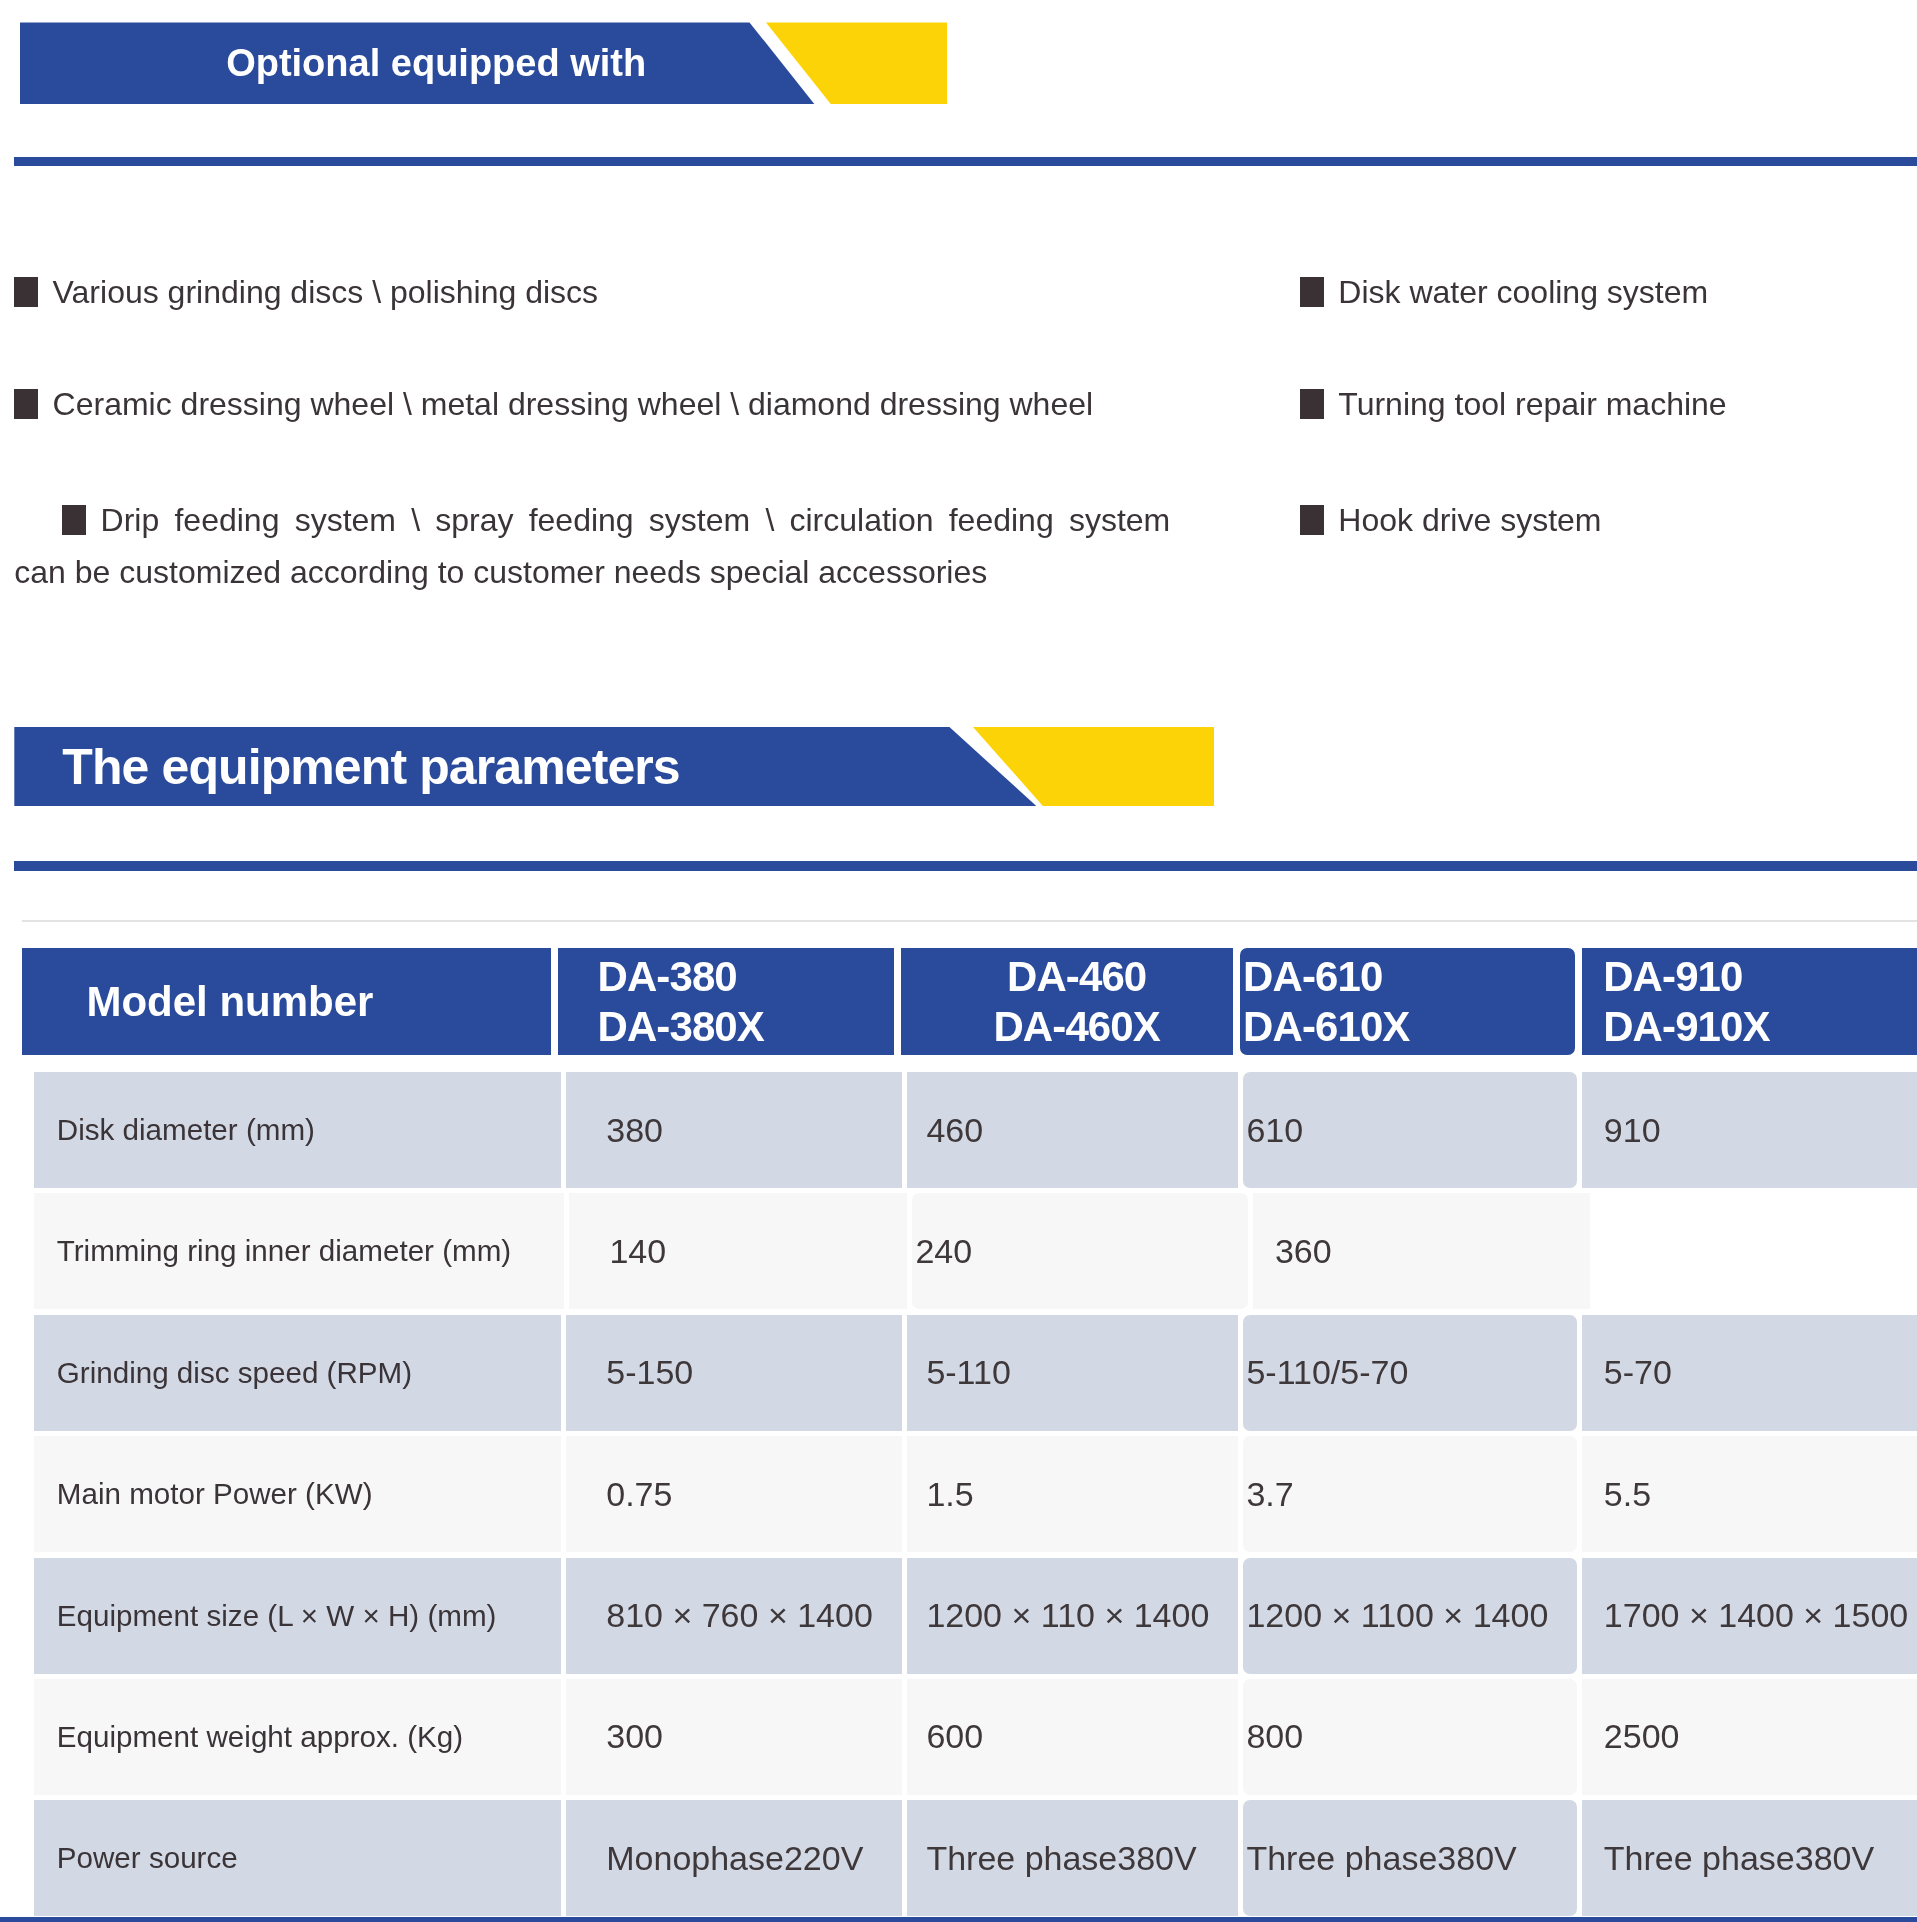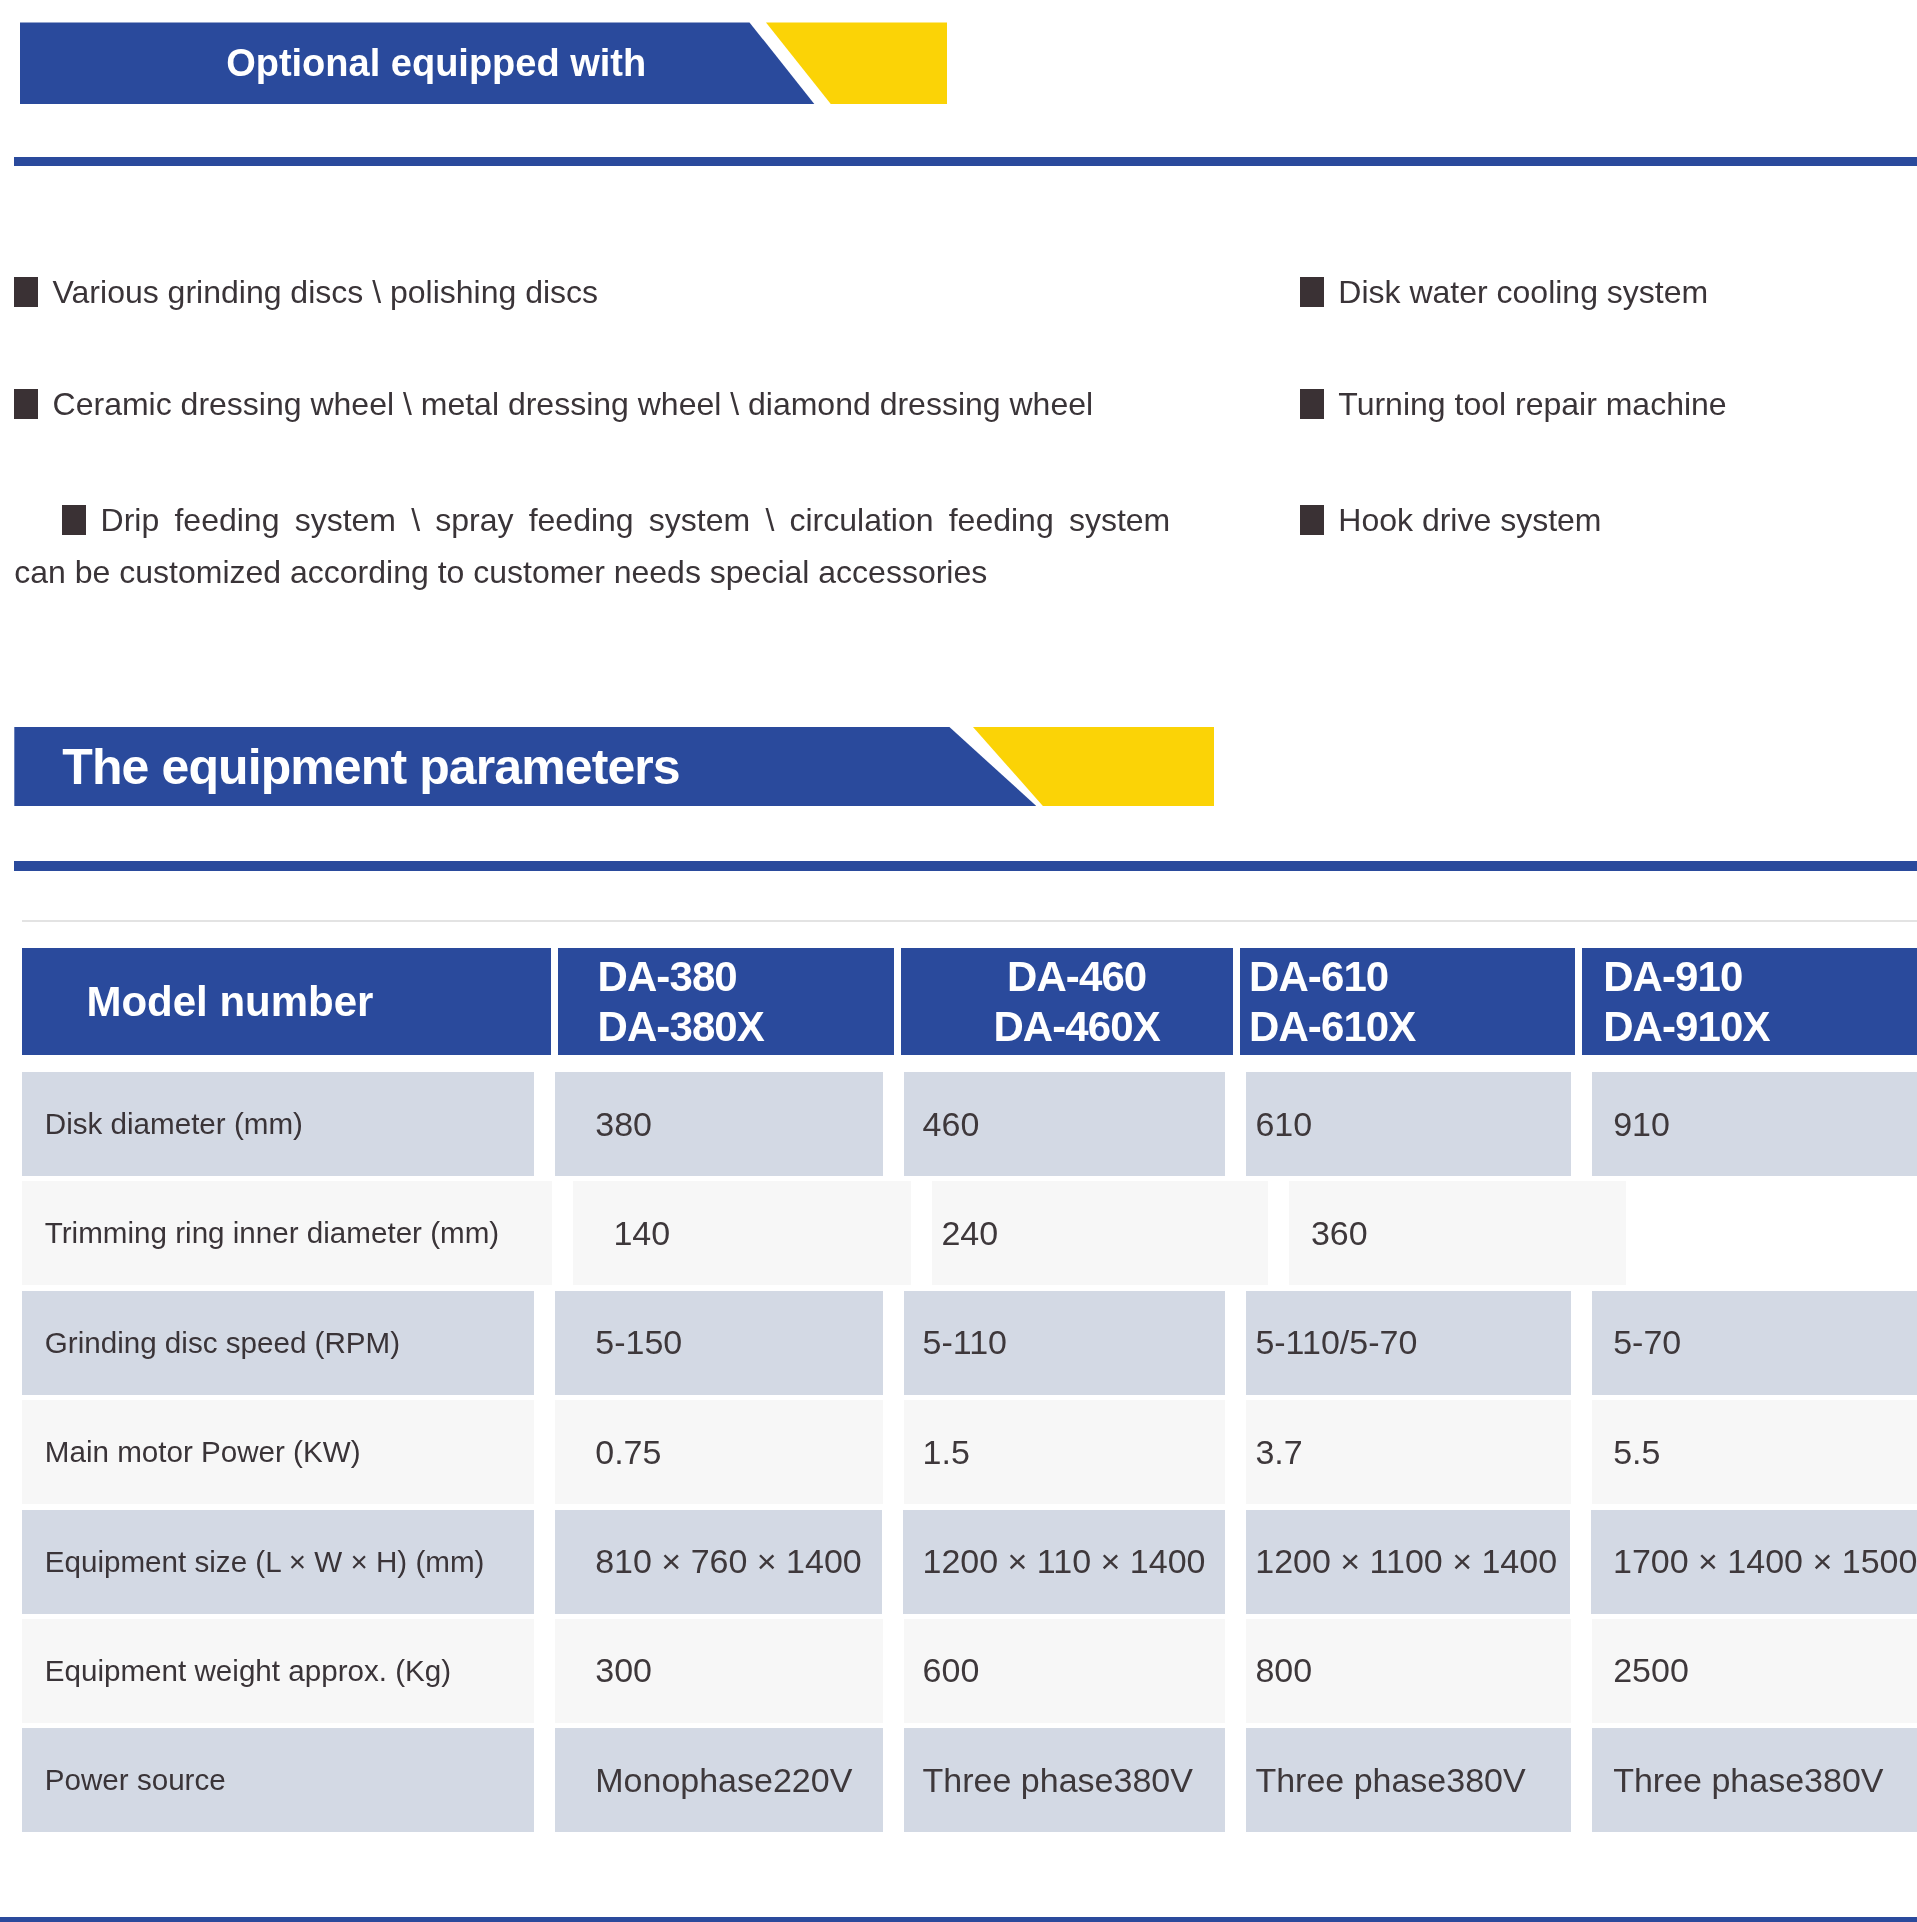--- a/index.html
+++ b/index.html
@@ -53,33 +53,33 @@
   
   #table-topline{position:absolute;left:22.4px;top:920px;width:1895px;height:1.8px;background:#e3e3e3;}
   #spec-table{position:absolute;left:22.4px;top:948px;width:1895px;}
   .thead{display:flex;gap:7px;height:107px;margin-bottom:17px;}
   .th{
     background:#2a4a9c;color:#ffffff;font-weight:bold;box-sizing:border-box;
     display:flex;flex-direction:column;justify-content:center;
   }
   .th.corner{font-size:42px;}
   .th .mline{font-size:42px;line-height:50px;letter-spacing:-0.9px;}
-  .trow{display:flex;gap:21px;height:104px;margin-bottom:5.4px;}
+  .trow{display:flex;gap:5px;height:116px;margin-bottom:5.4px;margin-left:12px;}
   .trow.odd .td{background:#d3d9e4;}
   .trow.even .td{background:#f7f7f7;}
   .td{
     box-sizing:border-box;display:flex;align-items:center;
     font-size:34px;color:#3e383b;white-space:nowrap;
   }
   .td.lab{font-size:29.6px;color:#3a3438;}
   .colw1{width:530px;padding-left:22.4px;}
   .th.colw1{padding-left:64px;}
   .colw2{width:338px;padding-left:40px;}
   .colw3{width:333px;padding-left:19px;text-align:center;}
-  .colw4{width:336px;padding-left:9px;}
+  .colw4{width:336px;padding-left:3px;border-radius:7px;}
   .colw5{width:337px;padding-left:21.5px;}
   
   #bottom-strip{position:absolute;left:0;top:1917px;width:1917px;height:6.3px;background:#2a4a9c;}
 </style>
 </head>
 <body>
 
 <div id="banner1-blue" class="banner-blue">
   <span class="banner-text">Optional equipped with</span>
 </div>

